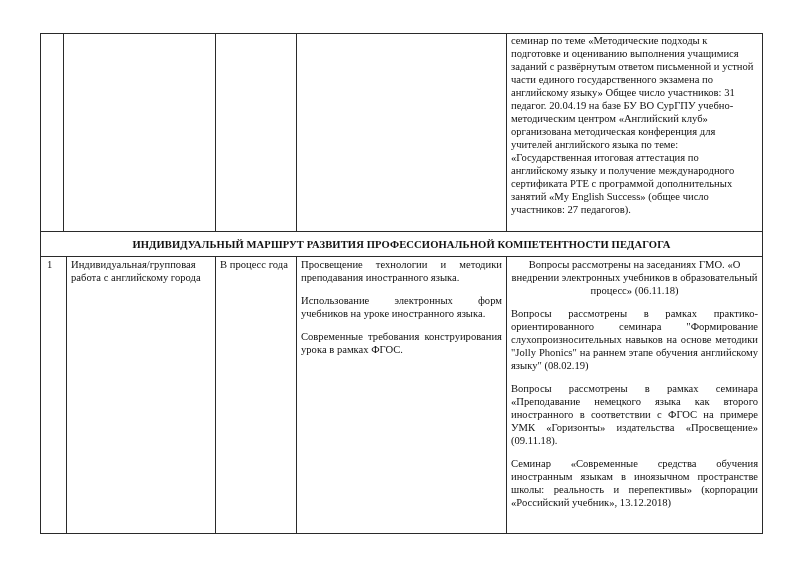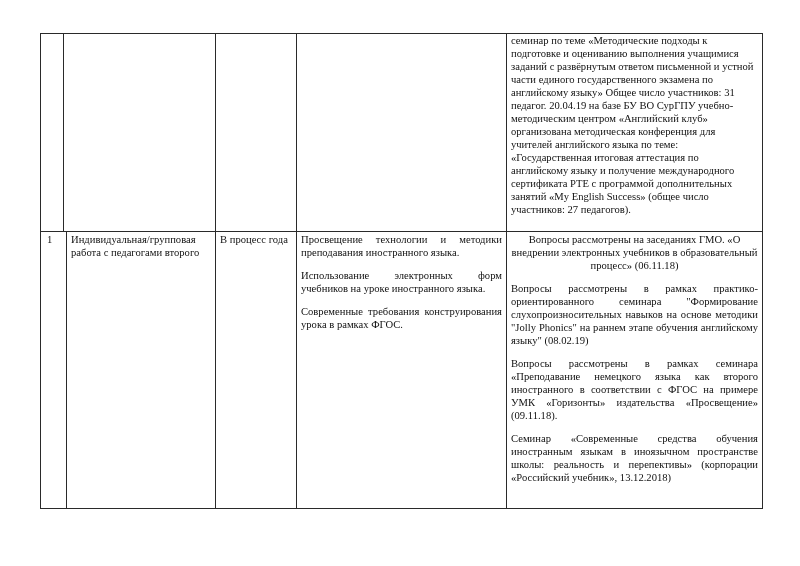--- a/index.html
+++ b/index.html
@@ -46,23 +46,26 @@
 
   <table class="tbl t2">
     <colgroup>
       <col style="width:26px">
         <col style="width:149px">
         <col style="width:81px">
         <col style="width:210px">
         <col style="width:256px">
     </colgroup>
     <tbody>
+        <tr>
+      <td colspan="5" class="hdr-cell">ИНДИВИДУАЛЬНЫЙ МАРШРУТ РАЗВИТИЯ ПРОФЕССИОНАЛЬНОЙ КОМПЕТЕНТНОСТИ ПЕДАГОГА</td>
+    </tr>
     <tr style="height:277px">
       <td class="num">1</td>
-      <td>Индивидуальная/групповая работа с педагогами второго</td>
+      <td>Индивидуальная/групповая работа с английскому города</td>
       <td class="just">
         <span style="display:block;text-align:justify;text-align-last:left;">В процесс года</span>
       </td>
       <td>
         <p class="para">Просвещение технологии и методики преподавания иностранного языка.</p>
         <p class="para">Использование электронных форм учебников на уроке иностранного языка.</p>
         <p class="para">Современные требования конструирования урока в рамках ФГОС.</p>
       </td>
       <td>
         <p class="para" style="text-align:center">Вопросы рассмотрены на заседаниях ГМО. «О внедрении электронных учебников в образовательный процесс» (06.11.18)</p>

